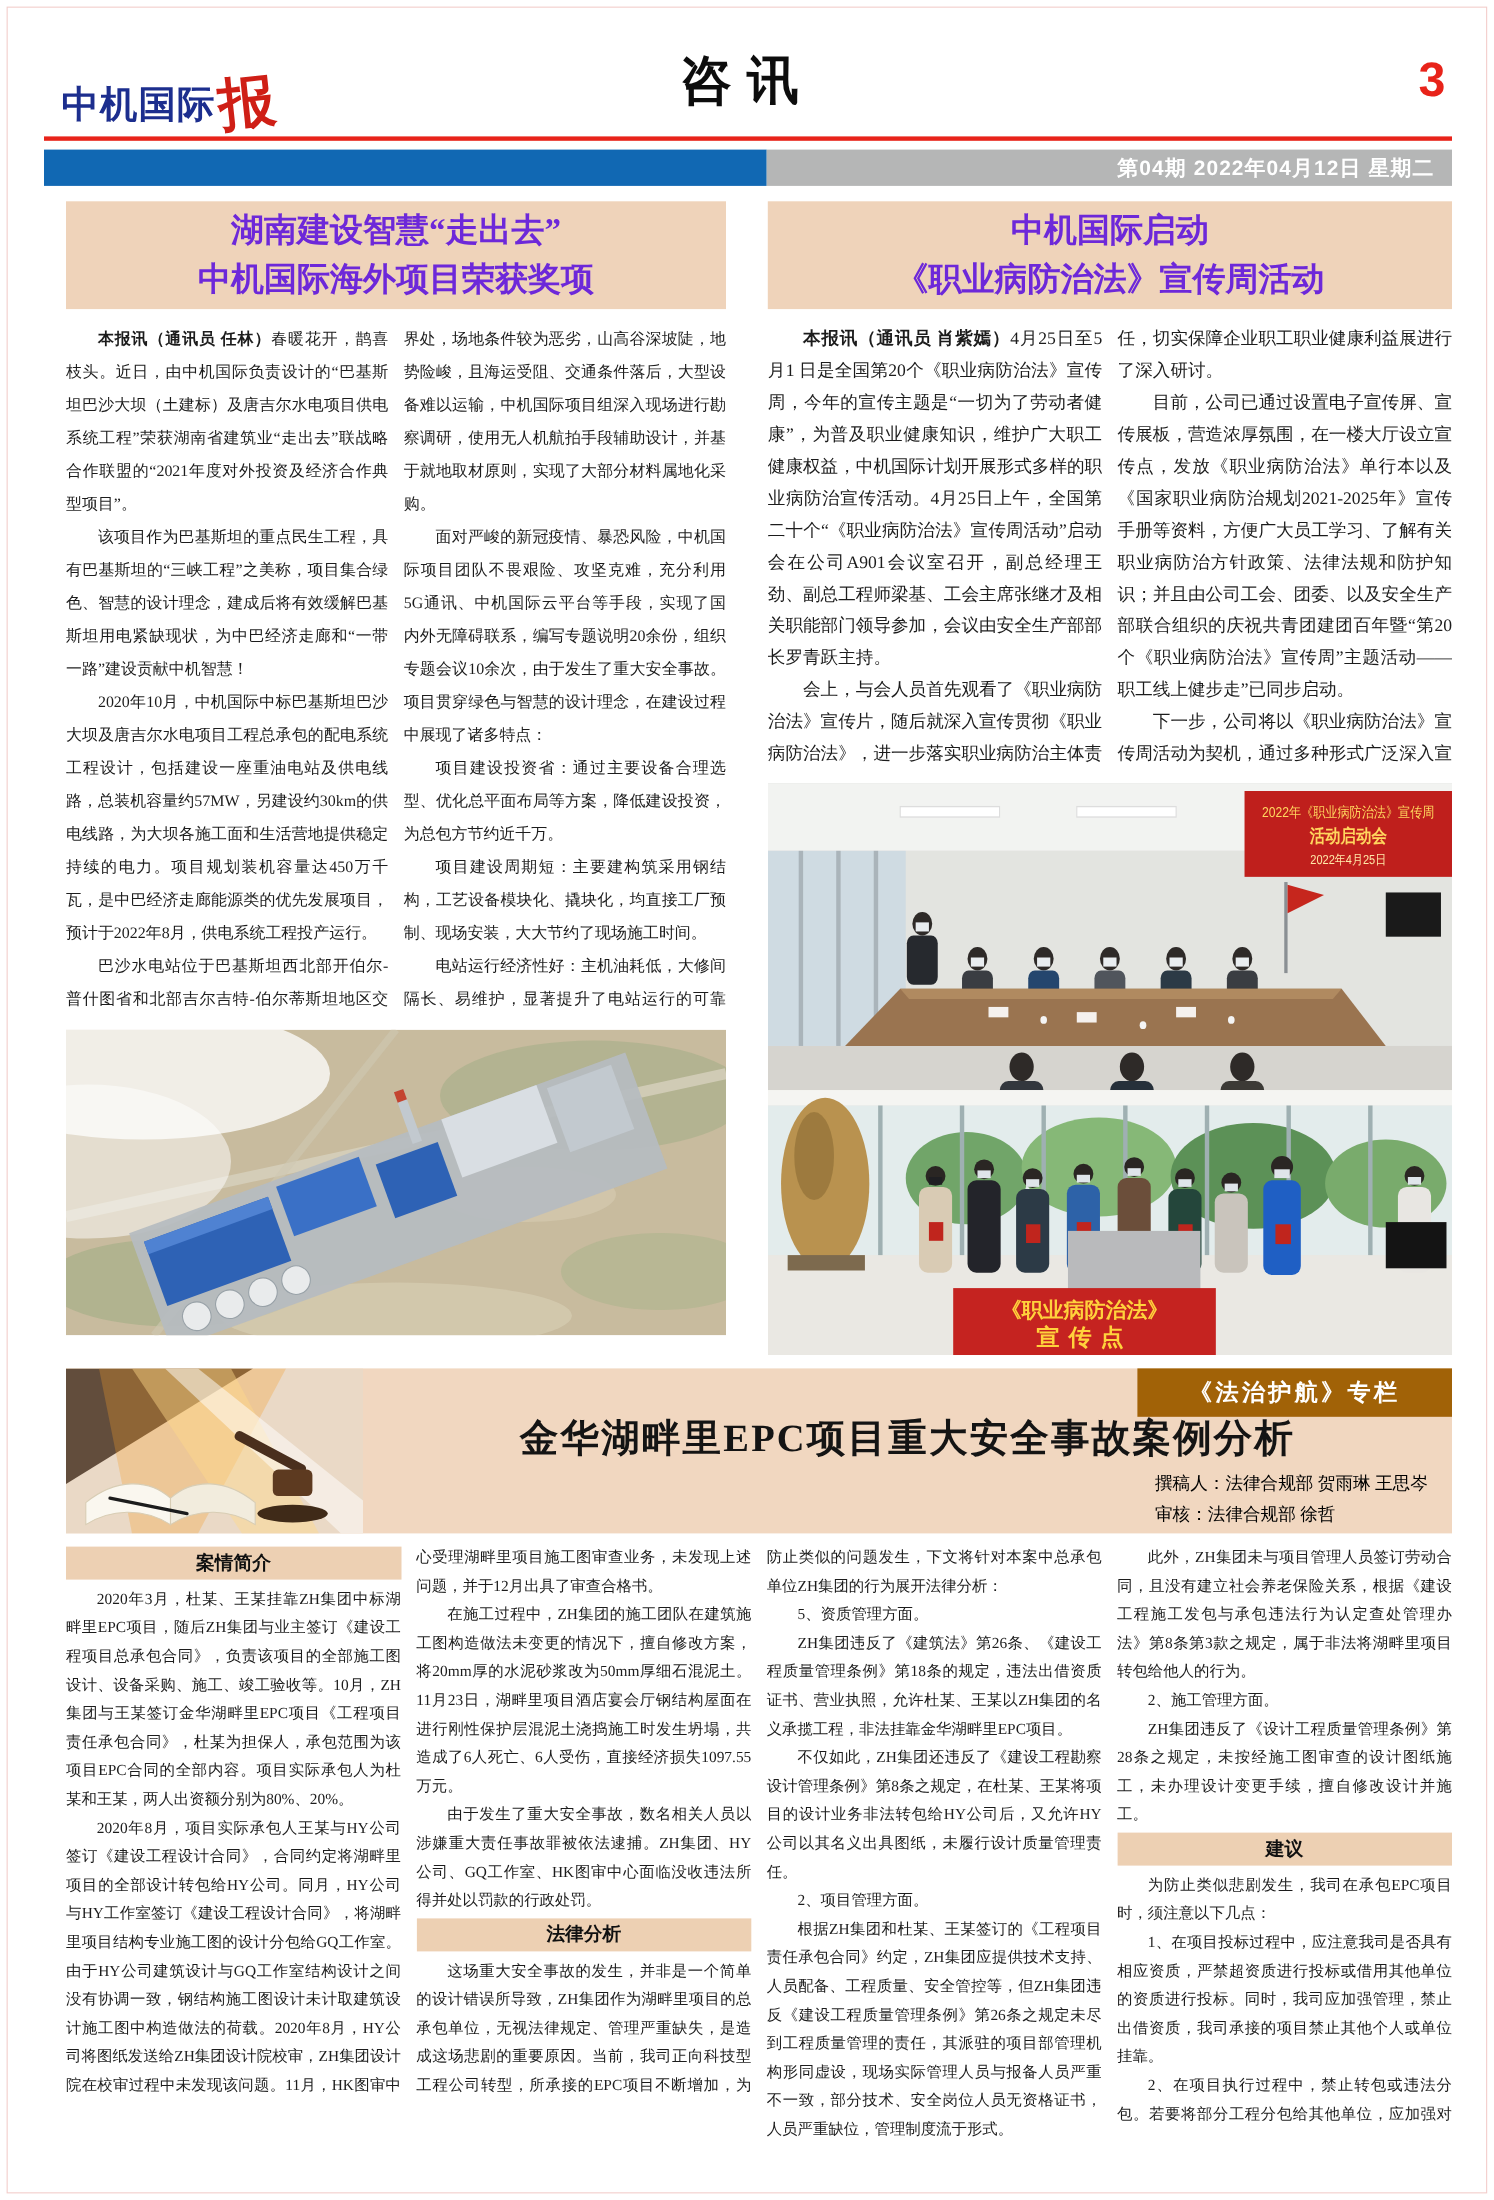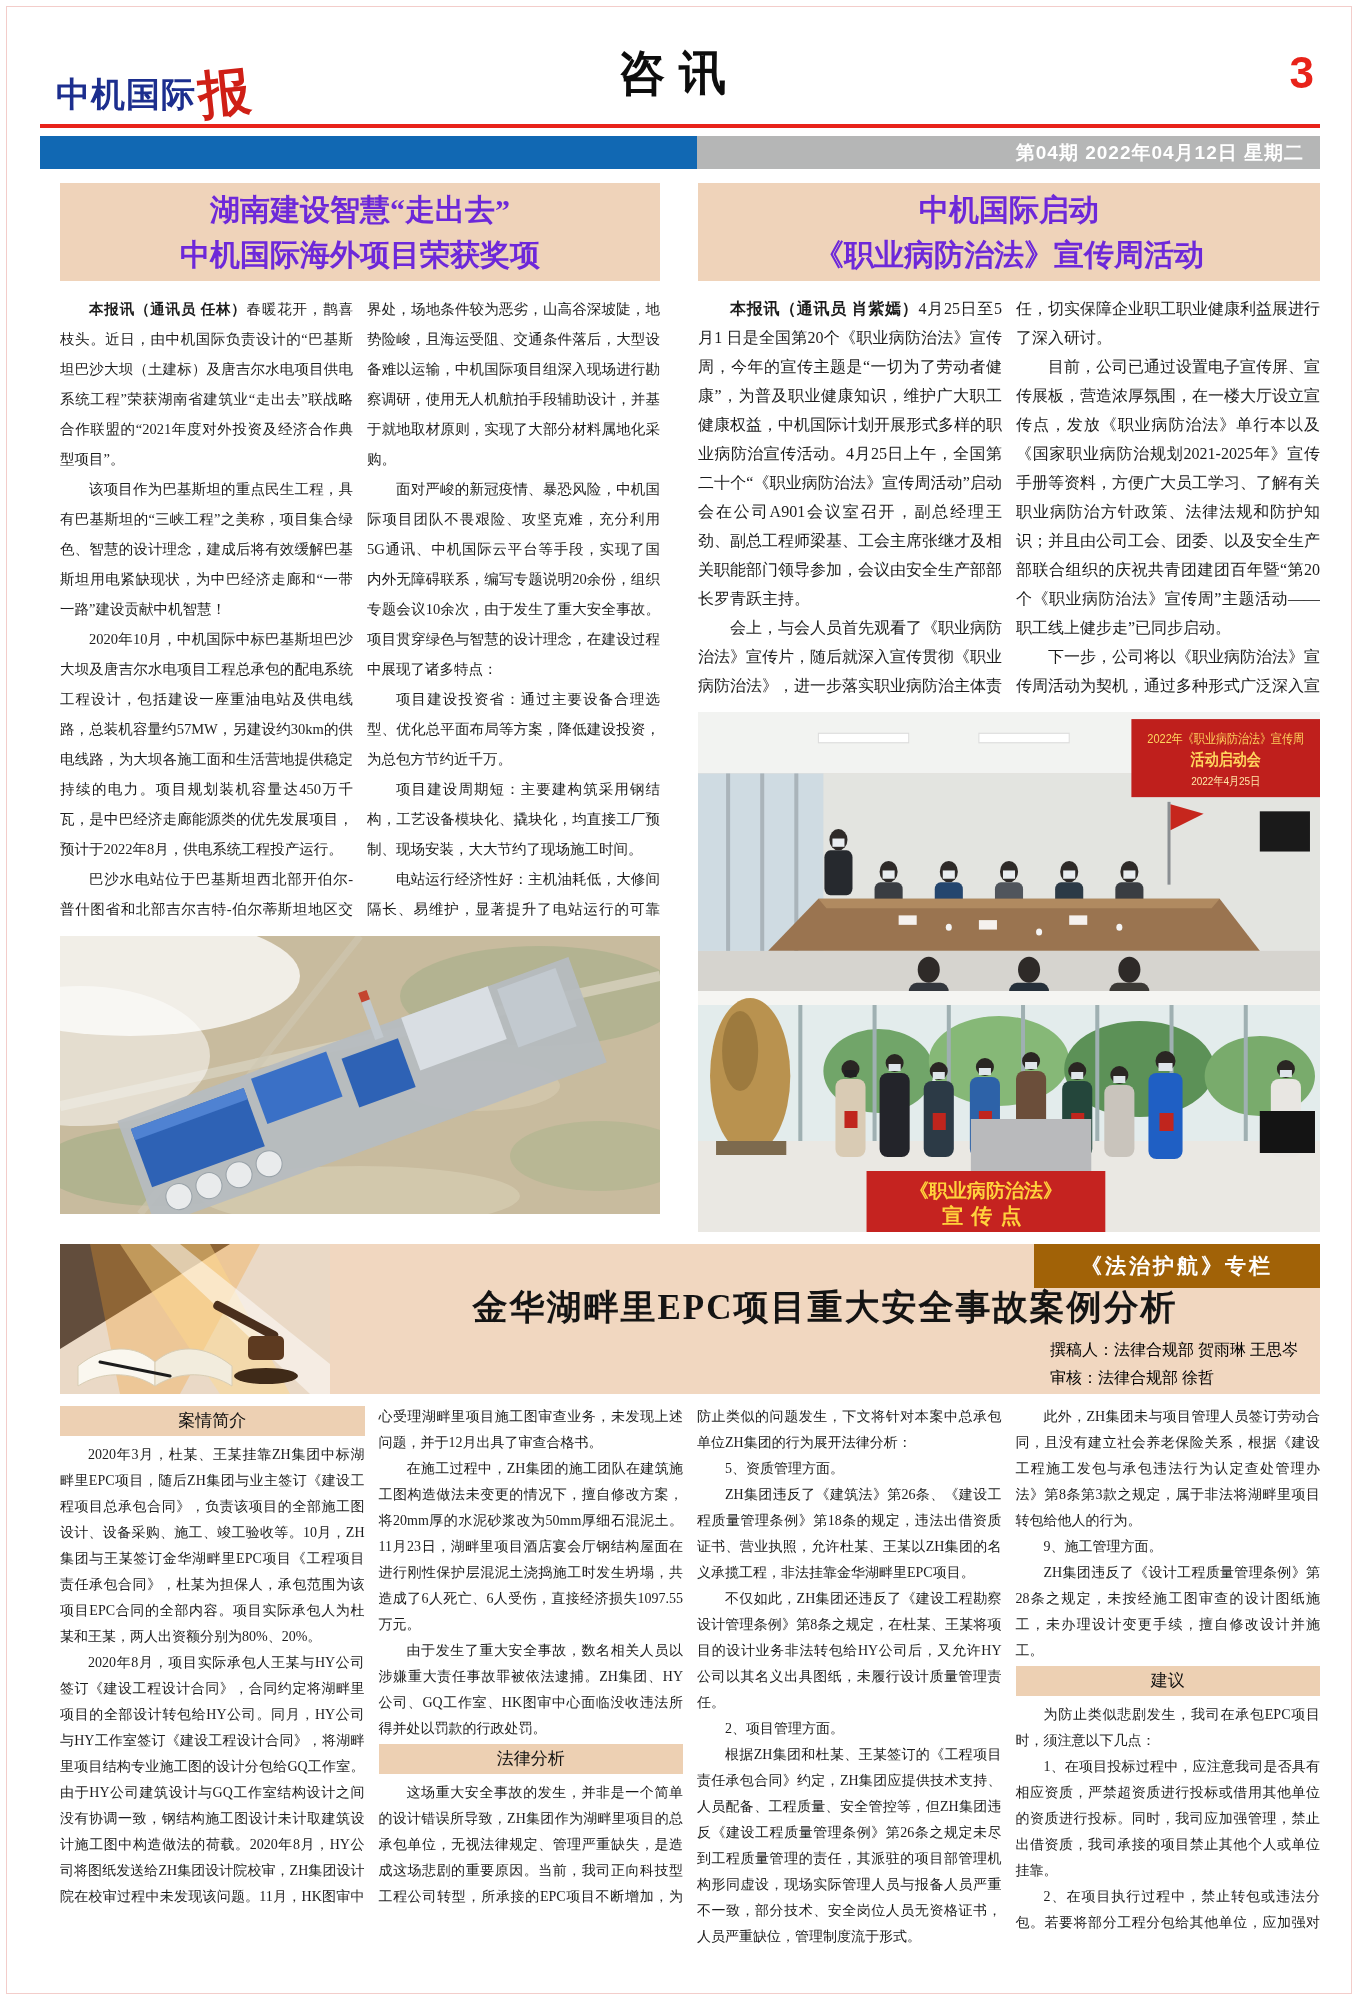--- a/index.html
+++ b/index.html
@@ -51,21 +51,21 @@
   #law-badge { position:absolute; right:0; top:0; width:286px; height:44px; background:#a16207; color:#ffffff;
     display:flex; align-items:center; justify-content:center; font-family:"Liberation Sans","DejaVu Sans",sans-serif;
     font-weight:bold; font-size:21px; letter-spacing:3px; }
   #law-headline { position:absolute; left:270px; right:0; top:40px; text-align:center;
     font-weight:bold; font-size:35px; letter-spacing:2px; color:#141414; }
   #law-bylines { position:absolute; right:22px; top:92px; font-size:16px; line-height:28px; color:#000000; }
 
   #law-text { position:absolute; left:60px; top:1404px; width:1260px; height:556px; font-size:14px; line-height:26px;
     column-count:4; column-gap:14px; column-fill:auto; overflow:hidden; }
   .subhead { background:#edd0b3; text-align:center; font-family:"Liberation Sans","DejaVu Sans",sans-serif;
-    font-weight:normal; font-size:17px; line-height:30px; height:30px; margin:2px 0 6px; break-inside:avoid;
+    font-weight:bold; font-size:17px; line-height:30px; height:30px; margin:2px 0 6px; break-inside:avoid;
     text-indent:0; color:#101010; }
   svg text { font-family:"Liberation Sans","DejaVu Sans",sans-serif; }
 </style>
 </head>
 <body>
 
 <div id="page">
   <div id="frame"></div>
 
   <div id="masthead">
@@ -328,20 +328,20 @@
     <p class="para">在施工过程中，ZH集团的施工团队在建筑施工图构造做法未变更的情况下，擅自修改方案，将20mm厚的水泥砂浆改为50mm厚细石混泥土。11月23日，湖畔里项目酒店宴会厅钢结构屋面在进行刚性保护层混泥土浇捣施工时发生坍塌，共造成了6人死亡、6人受伤，直接经济损失1097.55万元。</p>
     <p class="para">由于发生了重大安全事故，数名相关人员以涉嫌重大责任事故罪被依法逮捕。ZH集团、HY公司、GQ工作室、HK图审中心面临没收违法所得并处以罚款的行政处罚。</p>
     <div class="subhead">法律分析</div>
     <p class="para">这场重大安全事故的发生，并非是一个简单的设计错误所导致，ZH集团作为湖畔里项目的总承包单位，无视法律规定、管理严重缺失，是造成这场悲剧的重要原因。当前，我司正向科技型工程公司转型，所承接的EPC项目不断增加，为防止类似的问题发生，下文将针对本案中总承包单位ZH集团的行为展开法律分析：</p>
     <p class="para">5、资质管理方面。</p>
     <p class="para">ZH集团违反了《建筑法》第26条、《建设工程质量管理条例》第18条的规定，违法出借资质证书、营业执照，允许杜某、王某以ZH集团的名义承揽工程，非法挂靠金华湖畔里EPC项目。</p>
     <p class="para">不仅如此，ZH集团还违反了《建设工程勘察设计管理条例》第8条之规定，在杜某、王某将项目的设计业务非法转包给HY公司后，又允许HY公司以其名义出具图纸，未履行设计质量管理责任。</p>
     <p class="para">2、项目管理方面。</p>
     <p class="para">根据ZH集团和杜某、王某签订的《工程项目责任承包合同》约定，ZH集团应提供技术支持、人员配备、工程质量、安全管控等，但ZH集团违反《建设工程质量管理条例》第26条之规定未尽到工程质量管理的责任，其派驻的项目部管理机构形同虚设，现场实际管理人员与报备人员严重不一致，部分技术、安全岗位人员无资格证书，人员严重缺位，管理制度流于形式。</p>
     <p class="para">此外，ZH集团未与项目管理人员签订劳动合同，且没有建立社会养老保险关系，根据《建设工程施工发包与承包违法行为认定查处管理办法》第8条第3款之规定，属于非法将湖畔里项目转包给他人的行为。</p>
-    <p class="para">9、施工管理方面。</p>
+    <p class="para">2、施工管理方面。</p>
     <p class="para">ZH集团违反了《设计工程质量管理条例》第28条之规定，未按经施工图审查的设计图纸施工，未办理设计变更手续，擅自修改设计并施工。</p>
     <div class="subhead">建议</div>
     <p class="para">为防止类似悲剧发生，我司在承包EPC项目时，须注意以下几点：</p>
     <p class="para">1、在项目投标过程中，应注意我司是否具有相应资质，严禁超资质进行投标或借用其他单位的资质进行投标。同时，我司应加强管理，禁止出借资质，我司承接的项目禁止其他个人或单位挂靠。</p>
     <p class="para">2、在项目执行过程中，禁止转包或违法分包。若要将部分工程分包给其他单位，应加强对分包单位及项目管理人员的管理。在签订分包合同前，要对分包单位的资质进行核实，选择实力较强的分包单位进行合作；在人员管理方面，可要求分包单位提供项目管理人员的劳动合同及近年缴纳社会养老保险的记录，以加强人员管理。</p>
   </div>
 </div>
 
 </body></html>

